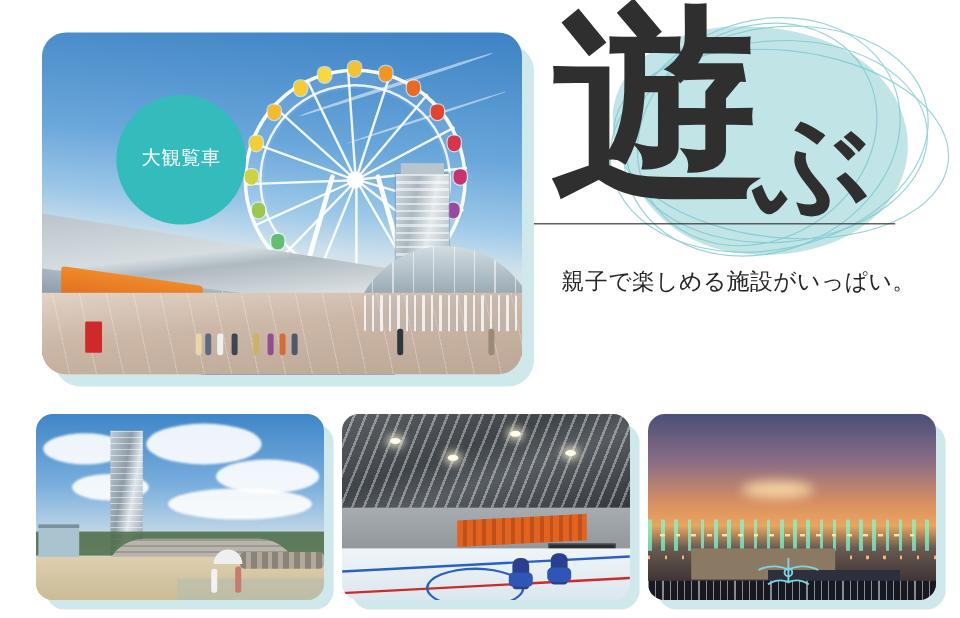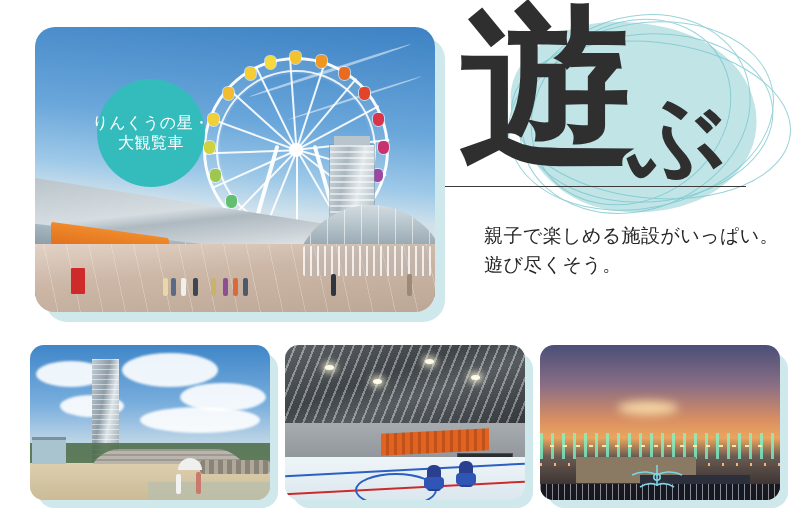--- a/index.html
+++ b/index.html
@@ -118,21 +118,21 @@
     -webkit-text-stroke:1.3px #4a4a4a;
     text-shadow:0 0 1px rgba(255,255,255,.8);
   }
   .rule{position:absolute;left:0;top:186px;width:306px;height:1px;background:#3a3a3a;}
 
   
   .desc{
     position:absolute;left:468px;top:222px;width:330px;
     font-size:19px;line-height:1.52;color:#262626;letter-spacing:.4px;
   }
-  .desc div{white-space:nowrap;margin-left:16px;}
+  .desc div{white-space:nowrap;}
 
   
   .thumb-wrap{position:absolute;width:240px;height:155px;}
   .thumb-frame{position:absolute;left:8px;top:8px;width:240px;height:155px;background:#cfe8ec;border-radius:16px;}
   .thumb-photo{position:absolute;left:0;top:0;width:240px;height:155px;border-radius:14px;overflow:hidden;}
 
   #thumb1{left:30px;top:345px;}
   #thumb2{left:285px;top:345px;}
   #thumb3{left:540px;top:345px;}
 
@@ -204,21 +204,20 @@
   </div>
 
   <div class="title-zone">
     <div class="kanji">遊</div>
     <div class="kana">ぶ</div>
     <div class="rule"></div>
   </div>
 
   <div class="desc">
     <div>親子で楽しめる施設がいっぱい。</div>
-    <div>遊び尽くそう。</div>
   </div>
 
   <div class="hero-wrap">
     <div class="hero-frame"></div>
     <div class="hero-photo">
       <div class="streak" style="left:210px;top:42px;width:170px;height:3px;"></div>
       <div class="streak" style="left:250px;top:70px;width:140px;height:2px;"></div>
 
       <div class="wheel">
         <div class="wheel-leg" style="left:56px;top:86px;transform:rotate(16deg);"></div>
@@ -283,21 +282,20 @@
         <div class="person" style="left:176px;background:#c9b26a;"></div>
         <div class="person" style="left:188px;background:#8d4f8f;"></div>
         <div class="person" style="left:198px;background:#d96a3a;"></div>
         <div class="person" style="left:208px;background:#4d5a6b;"></div>
         <div class="person" style="left:296px;background:#2f3640;height:22px;"></div>
         <div class="person" style="left:372px;background:#9b8a74;height:22px;"></div>
       </div>
     </div>
 
     <div class="badge badge-hero">
-      <span>りんくうの星・</span>
       <span>大観覧車</span>
     </div>
   </div>
 
   <div class="thumb-wrap" id="thumb1">
     <div class="thumb-frame"></div>
     <div class="thumb-photo">
       <div class="t1-sky"></div>
       <div class="cloud" style="left:6px;top:16px;width:70px;height:26px;"></div>
       <div class="cloud" style="left:92px;top:8px;width:96px;height:34px;"></div>

